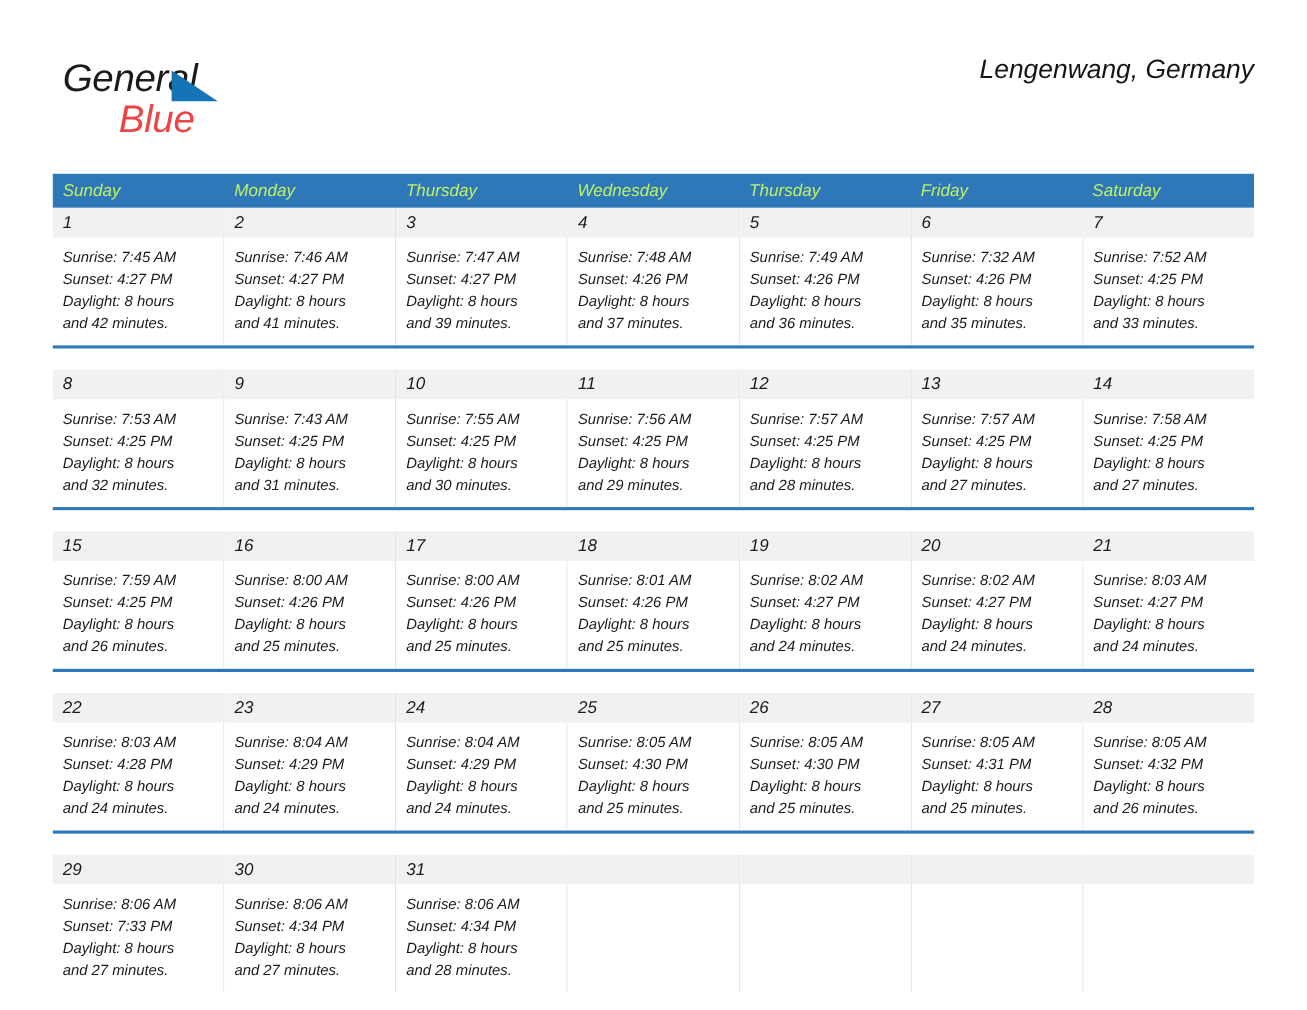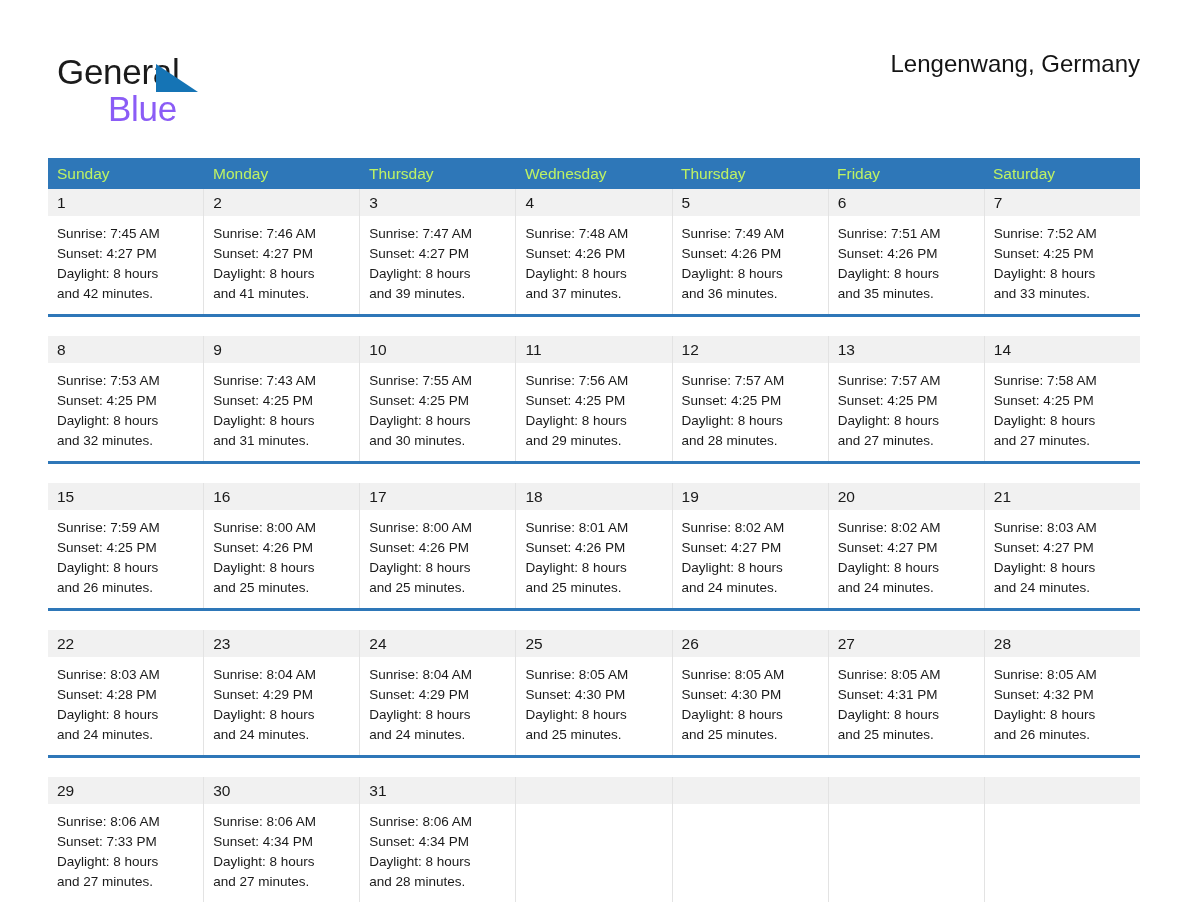--- a/index.html
+++ b/index.html
@@ -12,20 +12,21 @@
     height: 918px;
     font-family: "Liberation Sans", sans-serif;
     color: #1a1a1a;
     -webkit-font-smoothing: antialiased;
   }
   .page {
     position: relative;
     width: 1188px;
     height: 918px;
     box-sizing: border-box;
+    font-style: italic;
   }
 
   
   .header {
     position: absolute;
     left: 48px;
     top: 44px;
     right: 48px;
     height: 104px;
   }
@@ -54,21 +55,21 @@
     height: 0;
     border-left: 42px solid #1574b5;
     border-top: 28px solid transparent;
   }
   .logo-blue {
     position: absolute;
     left: 51px;
     top: 37px;
     font-size: 35px;
     letter-spacing: -0.3px;
-    color: #8b5cf6;
+    color: #ef4444;
     line-height: 40px;
   }
   .title-block {
     position: absolute;
     right: 0;
     top: 0;
     text-align: right;
   }
   .cal-title {
     font-size: 43px;
@@ -226,21 +227,21 @@
               <div class="daybody">
                 <div class="dayline">Sunrise: 7:49 AM</div>
                 <div class="dayline">Sunset: 4:26 PM</div>
                 <div class="dayline">Daylight: 8 hours</div>
                 <div class="dayline">and 36 minutes.</div>
               </div>
             </div>
             <div class="daycell">
               <div class="daynum-band"><span class="daynum">6</span></div>
               <div class="daybody">
-                <div class="dayline">Sunrise: 7:51 AM</div>
+                <div class="dayline">Sunrise: 7:32 AM</div>
                 <div class="dayline">Sunset: 4:26 PM</div>
                 <div class="dayline">Daylight: 8 hours</div>
                 <div class="dayline">and 35 minutes.</div>
               </div>
             </div>
             <div class="daycell">
               <div class="daynum-band"><span class="daynum">7</span></div>
               <div class="daybody">
                 <div class="dayline">Sunrise: 7:52 AM</div>
                 <div class="dayline">Sunset: 4:25 PM</div>

